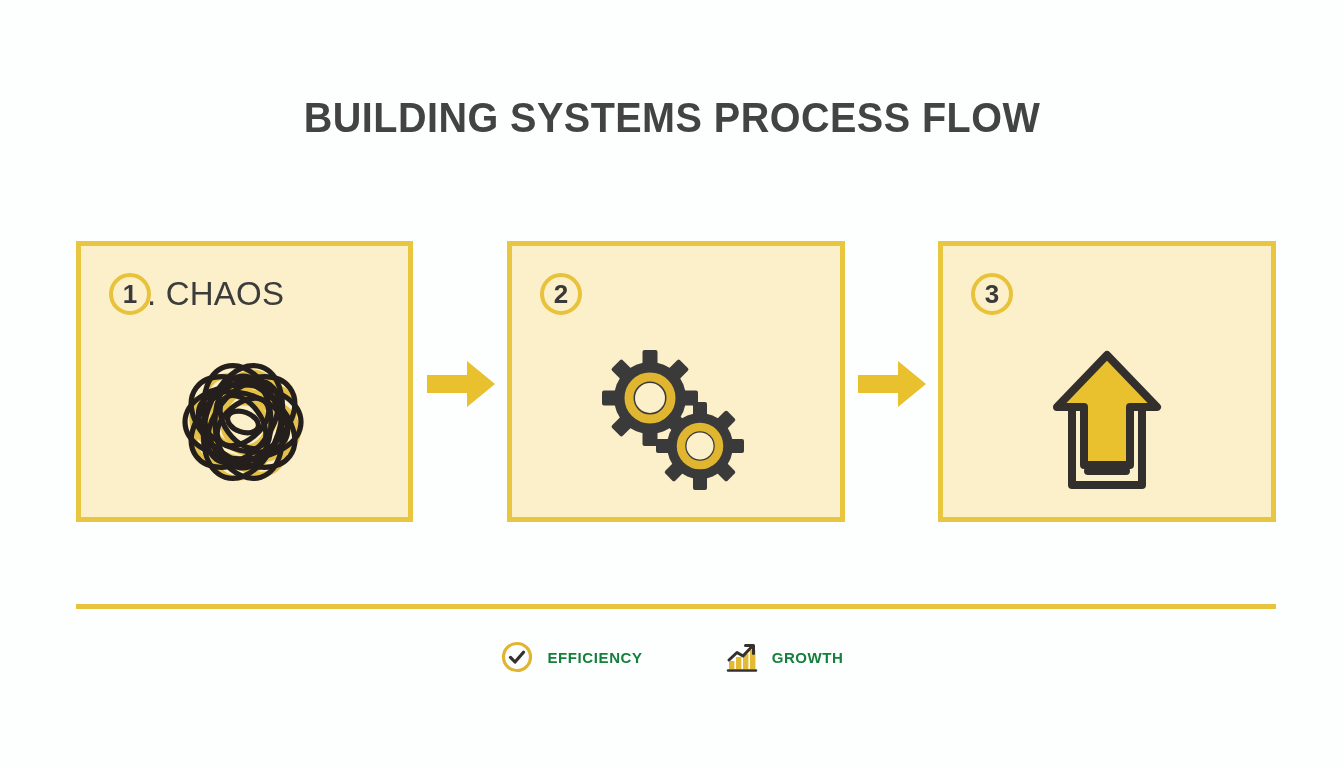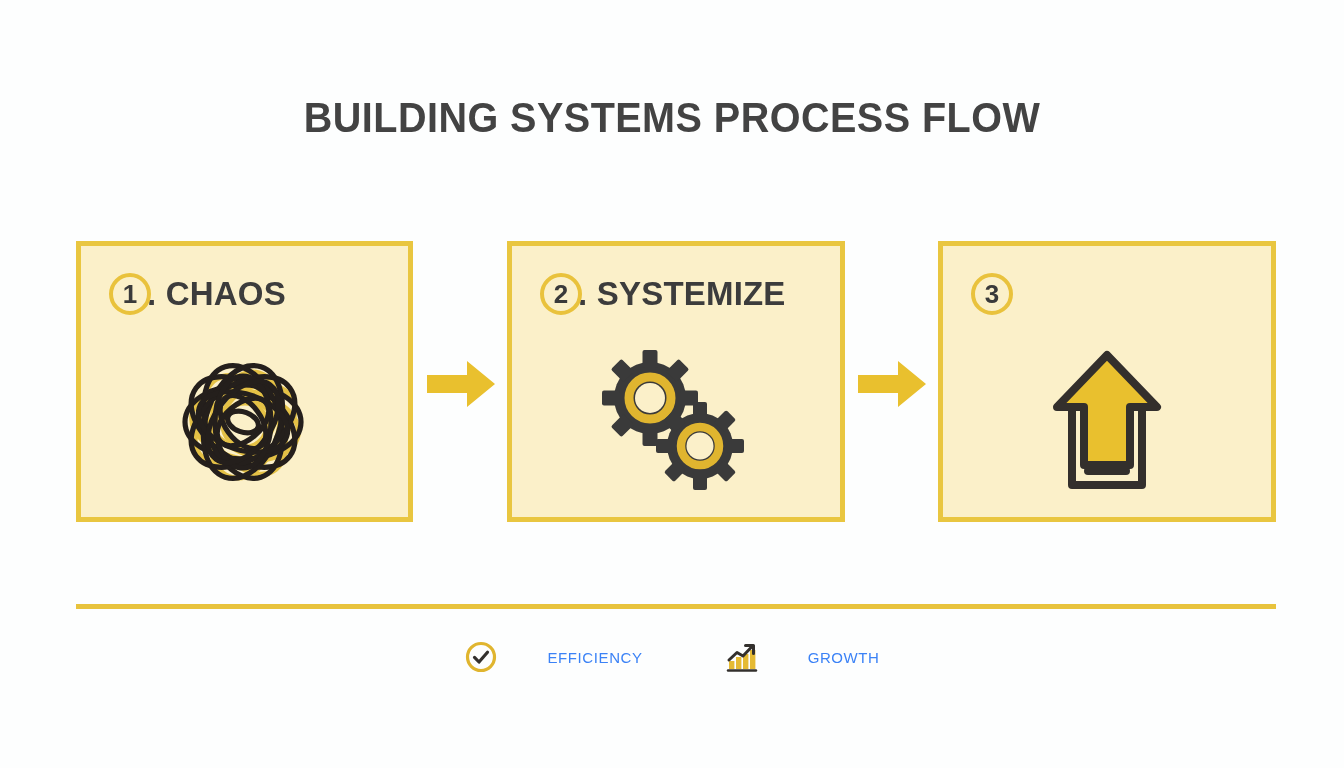--- a/index.html
+++ b/index.html
@@ -84,21 +84,21 @@
     font-weight: bold;
     color: #3a3a3a;
     line-height: 1;
     flex: 0 0 auto;
     margin-right: 2px;
     z-index: 2;
   }
 
   .card-title {
     font-size: 33px;
-    font-weight: bold;
+    font-weight: normal;
     color: #3c3c3c;
     letter-spacing: 0.2px;
     white-space: nowrap;
     margin-left: -6px;
     z-index: 1;
   }
 
   .card-art {
     position: absolute;
     left: 0;
@@ -152,25 +152,24 @@
     width: 34px;
     height: 34px;
     display: flex;
     align-items: center;
     justify-content: center;
     flex: 0 0 auto;
   }
 
   .benefit-label {
     font-size: 15px;
-    font-weight: normal;
+    font-weight: bold;
     letter-spacing: 0.6px;
-    color: #3b82f6;
+    color: #15803d;
     white-space: nowrap;
-    margin-left: 36px;
   }
 
   svg { display: block; overflow: visible; }
 </style>
 </head>
 <body>
 
 <div class="stage">
 
   <div class="page-title">BUILDING SYSTEMS PROCESS FLOW</div>
@@ -206,21 +205,20 @@
             <ellipse cx="83" cy="80" rx="30" ry="18" transform="rotate(140 83 80)"></ellipse>
             <ellipse cx="83" cy="80" rx="16" ry="10" transform="rotate(20 83 80)"></ellipse>
           </g>
         </svg>
       </div>
     </div>
 
     <div class="card card-2">
       <div class="card-head">
         <div class="badge">2</div>
-        <div class="card-title"><span>.</span>&nbsp;<span>SYSTEMIZE</span></div>
       </div>
       <div class="card-art">
         <svg width="165" height="150" viewBox="0 0 165 150">
           <g transform="translate(56,48)">
             <g fill="#3a3a3a">
               <circle cx="0" cy="0" r="36"></circle>
               <g>
                 <rect x="-7.5" y="-48" width="15" height="18" rx="2"></rect>
                 <rect x="-7.5" y="-48" width="15" height="18" rx="2" transform="rotate(45)"></rect>
                 <rect x="-7.5" y="-48" width="15" height="18" rx="2" transform="rotate(90)"></rect>

